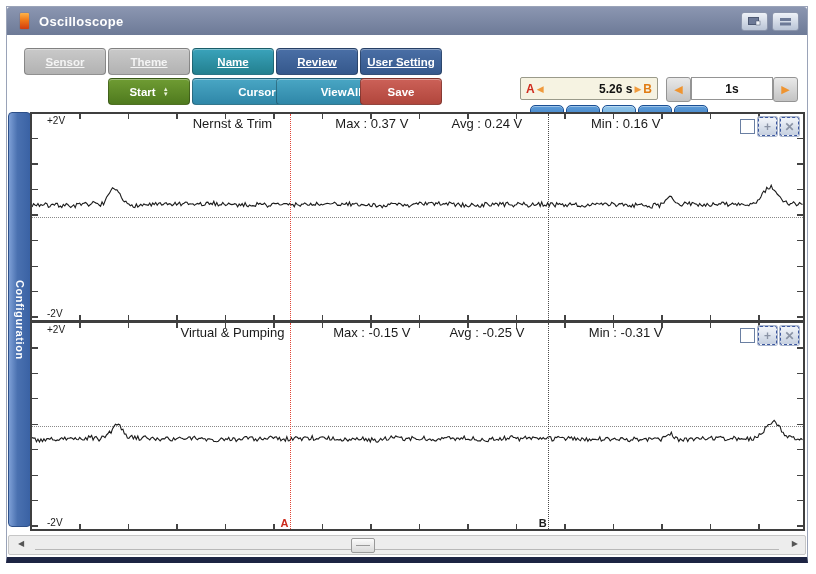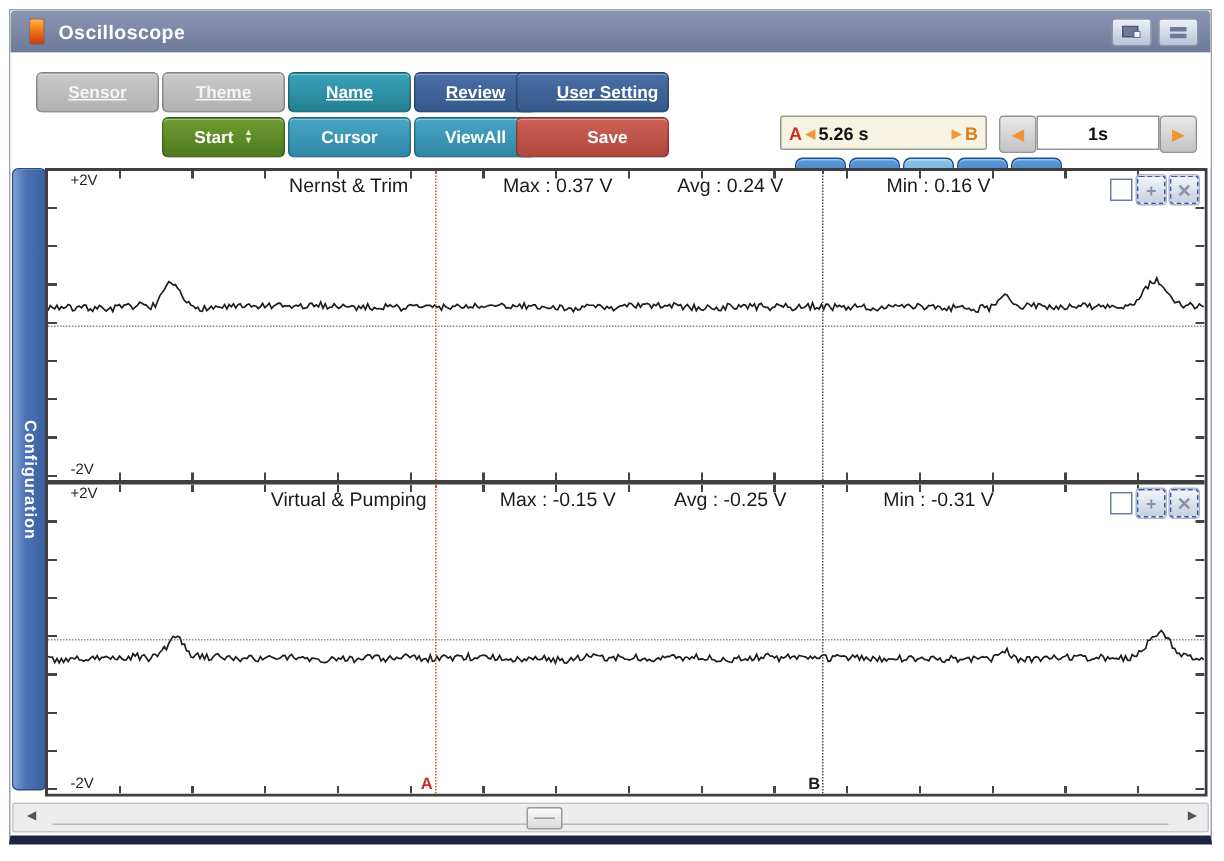--- a/index.html
+++ b/index.html
@@ -17,33 +17,33 @@
   .tb-btn{width:25px;height:17px;border:1px solid #8a94ab;border-radius:3px;
           background:linear-gradient(#eef2f8,#b9c4d6);display:flex;align-items:center;justify-content:center;cursor:pointer;}
   
   .toolbar{position:absolute;top:28px;left:0;right:0;height:77px;background:#fff;}
   .btn{position:absolute;width:80px;height:25px;border-radius:4px;color:#fff;font-weight:bold;
        font-size:11.5px;display:flex;align-items:center;justify-content:center;cursor:pointer;
        border:1px solid rgba(0,0,0,.28);box-shadow:inset 0 1px 0 rgba(255,255,255,.35);}
   .btn.gray{background:linear-gradient(#c9c9c9,#b2b2b2);color:#f4f4f4;}
   .btn.teal{background:linear-gradient(#3aa3bb,#23808f);}
   .btn.navy{background:linear-gradient(#4a6fa6,#35588c);}
-  .btn.cyan{background:linear-gradient(#49a6c4,#2f87a8);}
+  .btn.cyan{background:linear-gradient(#49a6c4,#2f87a8);padding-left:24px;}
   .btn.green{background:linear-gradient(#6f9c33,#4f7a1e);}
   .btn.red{background:linear-gradient(#cc6158,#b1463c);justify-content:center;}
   .r1{top:13px;text-decoration:underline;} .r2{top:43px;}
-  .c1{left:17px;} .c2{left:101px;} .c3{left:185px;} .c4{left:269px;} .c5{left:337px;padding-left:20px;}
+  .c1{left:17px;} .c2{left:101px;} .c3{left:185px;} .c4{left:269px;} .c5{left:353px;}
   .spin{display:inline-flex;flex-direction:column;margin-left:7px;font-size:6px;line-height:5px;color:#eaf2da;}
   
   .ab-box{position:absolute;left:513px;top:42px;width:138px;height:23px;background:#f6f3e2;
           border:1px solid #9a9a8a;border-radius:2px;display:flex;align-items:center;padding:0 5px;box-sizing:border-box;}
   .ab-a{color:#cf2b1e;font-weight:bold;font-size:12px;}
   .ab-b{color:#e07c14;font-weight:bold;font-size:12px;}
   .ab-arrow{color:#f09a3c;font-size:9px;margin:0 2px;}
-  .ab-val{flex:1;text-align:left;font-weight:bold;font-size:12px;color:#111;}
+  .ab-val{flex:1;text-align:right;font-weight:bold;font-size:12px;color:#111;}
   .arrow-btn{position:absolute;top:42px;width:23px;height:23px;border:1px solid #949494;border-radius:3px;
              background:linear-gradient(#e9e9e9,#c3c3c3);display:flex;align-items:center;justify-content:center;
              color:#ef9430;font-size:11px;cursor:pointer;}
   .tb-dec{left:659px;} .tb-inc{left:766px;}
   .tb-field{position:absolute;left:684px;top:42px;width:80px;height:21px;background:#fff;border:1px solid #949494;
             display:flex;align-items:center;justify-content:center;font-weight:bold;font-size:12px;color:#111;}
   
   .playback{position:absolute;left:523px;top:70px;display:flex;gap:2px;}
   .pb{width:32px;height:26px;border-radius:5px;border:1px solid #1a4f94;cursor:pointer;
       background:linear-gradient(#5b9bd8,#2563ae);display:flex;align-items:center;justify-content:center;

